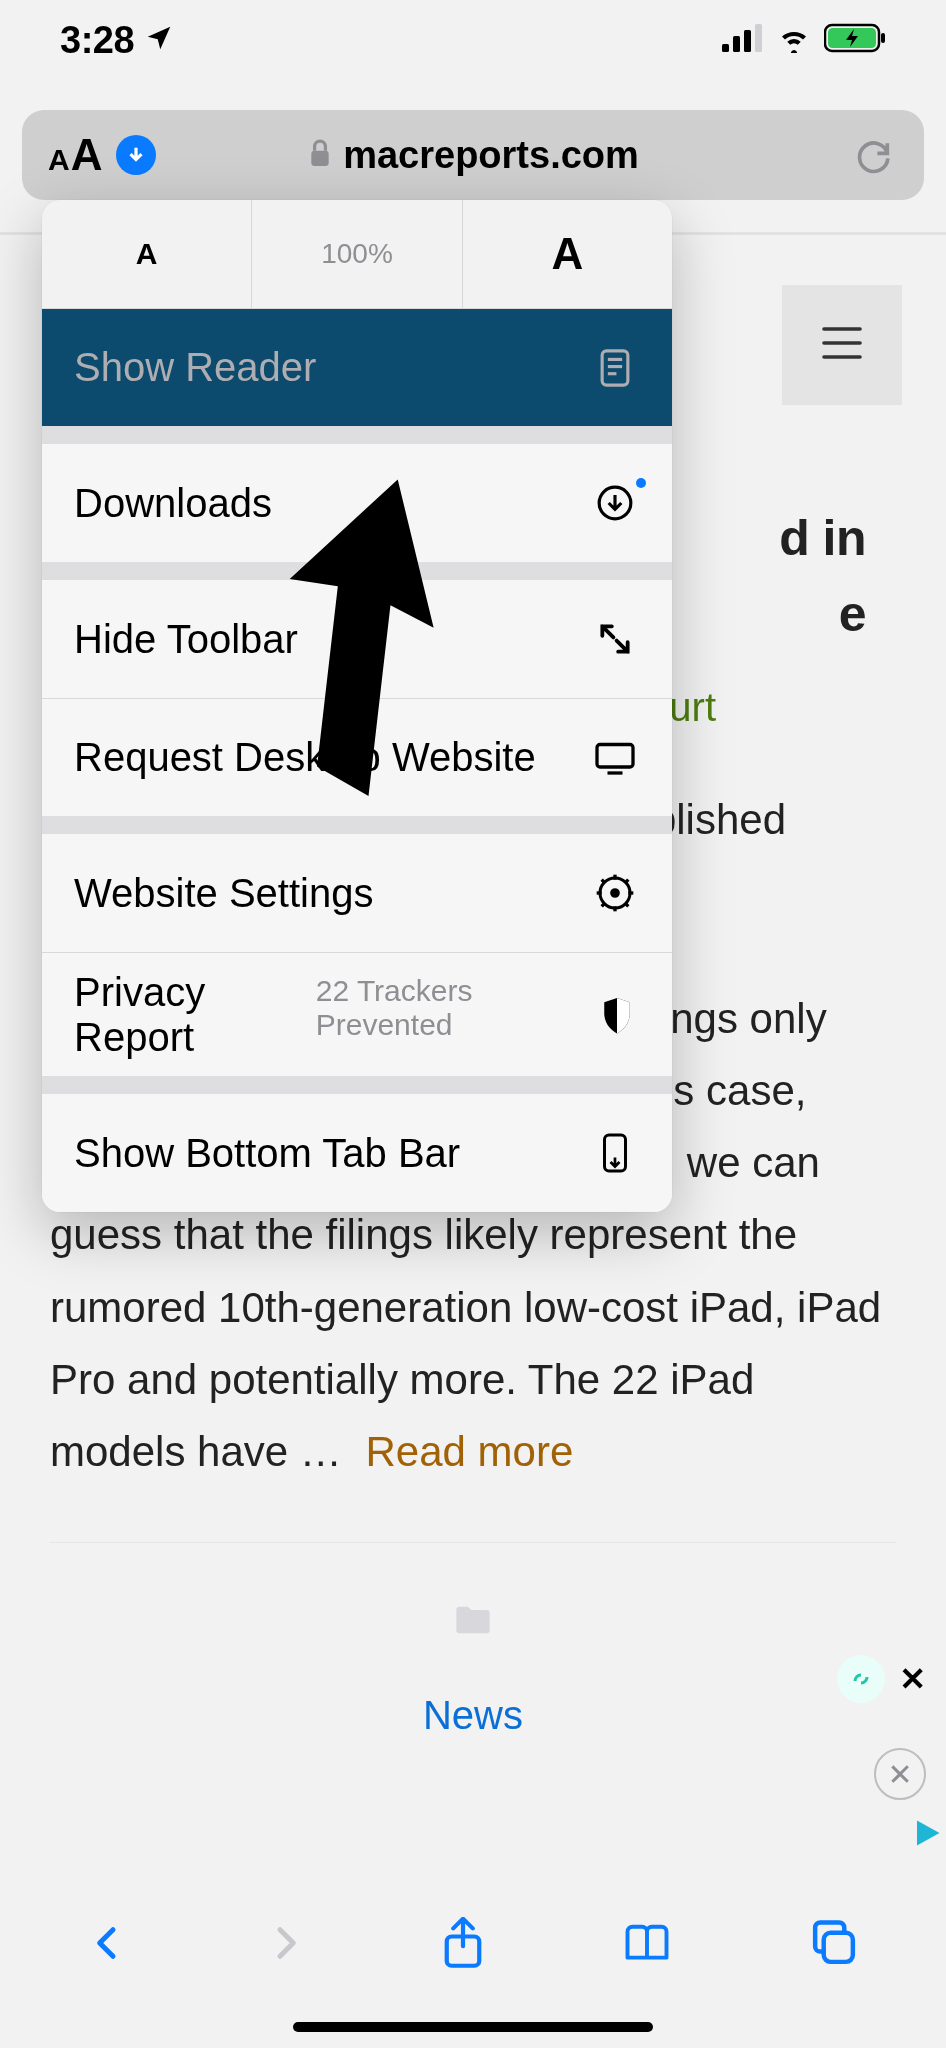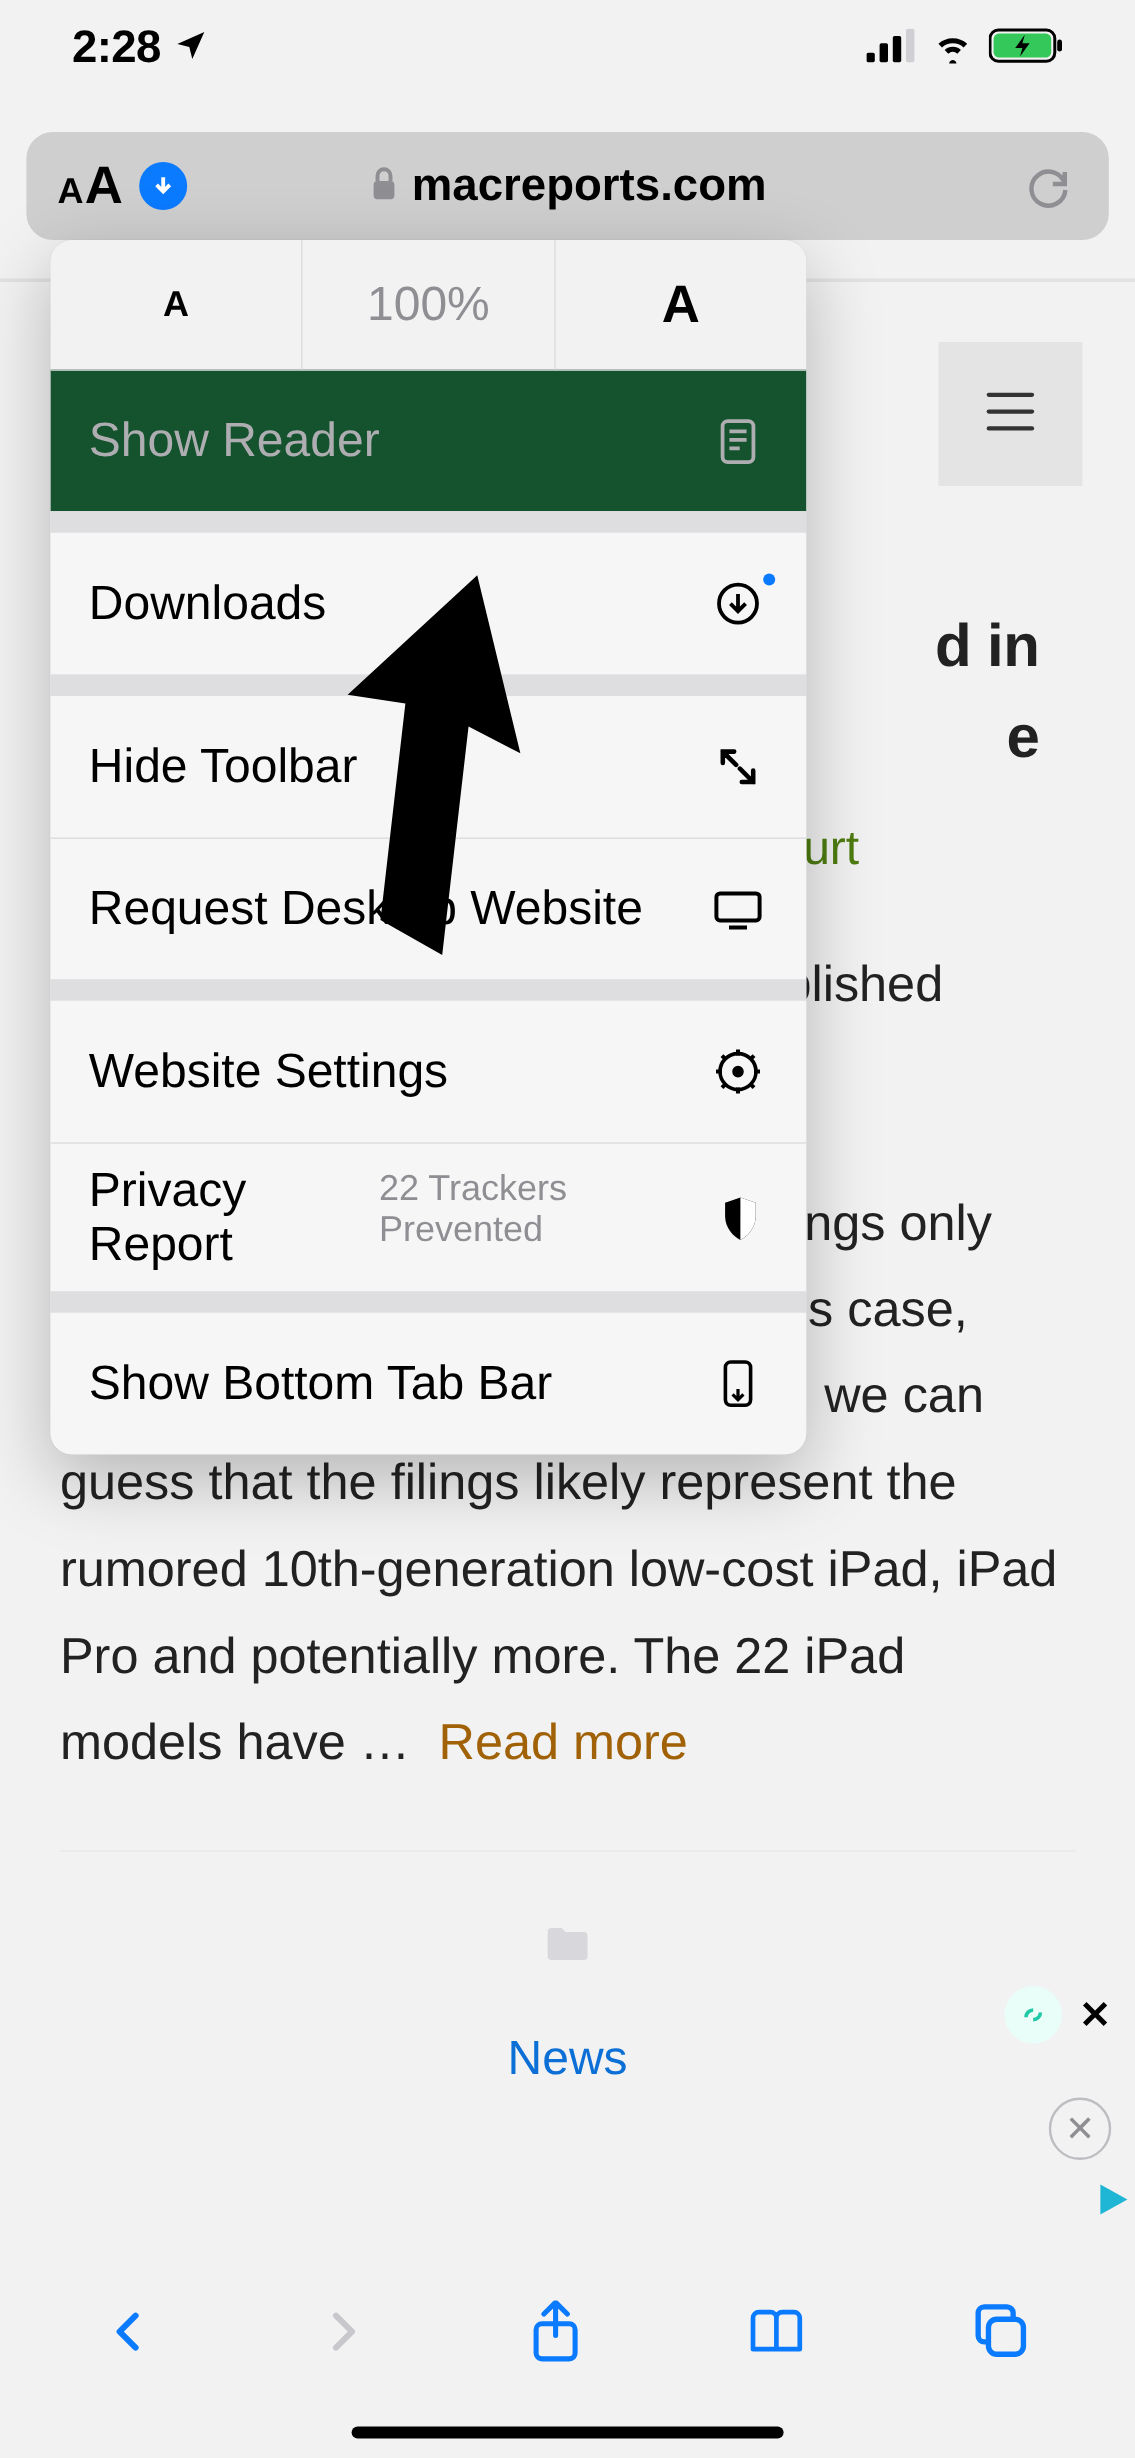--- a/index.html
+++ b/index.html
@@ -70,21 +70,21 @@
   }
   .pop-row.tall { height: 124px; }
   .pop-row .icon-slot { width: 50px; display:flex; justify-content:center; align-items:center; position:relative;}
   .pop-row.border-top { border-top: 1.5px solid #d8d8da; }
   .pop-gap { height: 18px; background: #dedee0; }
 
   .text-size-row { display:flex; height: 108px; }
   .ts-cell { flex:1; display:flex; align-items:center; justify-content:center; font-size:36px; color:#000; }
   .ts-cell.small-a { font-size: 30px; font-weight:600; }
   .ts-cell.big-a { font-size: 44px; font-weight:600; }
-  .ts-cell.mid { font-size: 40px; color:#8e8e93; border-left:1.5px solid #d8d8da; border-right:1.5px solid #d8d8da; }
+  .ts-cell.mid { font-size: 28px; color:#8e8e93; border-left:1.5px solid #d8d8da; border-right:1.5px solid #d8d8da; }
 
   .disabled-text { color: #aeaeb2; }
   .pop-sub { font-size: 30px; color:#8e8e93; margin-top: 4px; }
   .pop-row-col { display:flex; flex-direction:row; align-items:flex-start; justify-content:center; }
 
   .blue-dot { width:10px; height:10px; border-radius:50%; background:#0a7aff; position:absolute; top:-6px; right:-6px;}
 
   
   .page-content {
     padding: 40px 50px 0 50px;
@@ -137,21 +137,21 @@
     pointer-events:none;
   }
 
   .top-divider { height:3px; background:#e2e2e4; margin-top: 32px;}
 </style>
 </head>
 <body>
 
 <div class="status-bar">
   <div class="status-left">
-    <span class="status-time">2:28</span>
+    <span class="status-time">3:28</span>
     <span>
       <svg width="30" height="30" viewBox="0 0 24 24" fill="#000">
           <path d="M3 11 L21 3 L13 21 L11 13 Z"></path>
         </svg>
     </span>
   </div>
   <div class="status-right">
     <span>
       <svg width="42" height="28" viewBox="0 0 42 28">
           <rect x="0" y="20" width="7" height="8" rx="1.5" fill="#000"></rect>
@@ -265,21 +265,21 @@
     </svg>
 </div>
 
 <div class="popover">
 
   <div class="text-size-row">
     <div class="ts-cell small-a">A</div>
     <div class="ts-cell mid">100%</div>
     <div class="ts-cell big-a">A</div>
   </div>
-  <div class="pop-row border-top" style="background:#14532d;">
+  <div class="pop-row border-top" style="background:#0c4a6e;">
     <span class="disabled-text">Show Reader</span>
     <span class="icon-slot">
       <svg width="36" height="40" viewBox="0 0 24 28" fill="none" stroke="#aeaeb2" stroke-width="2.2">
           <rect x="3" y="2" width="18" height="24" rx="3"></rect>
           <line x1="7" y1="8" x2="17" y2="8"></line>
           <line x1="7" y1="13" x2="17" y2="13"></line>
           <line x1="7" y1="18" x2="13" y2="18"></line>
         </svg>
     </span>
   </div>

